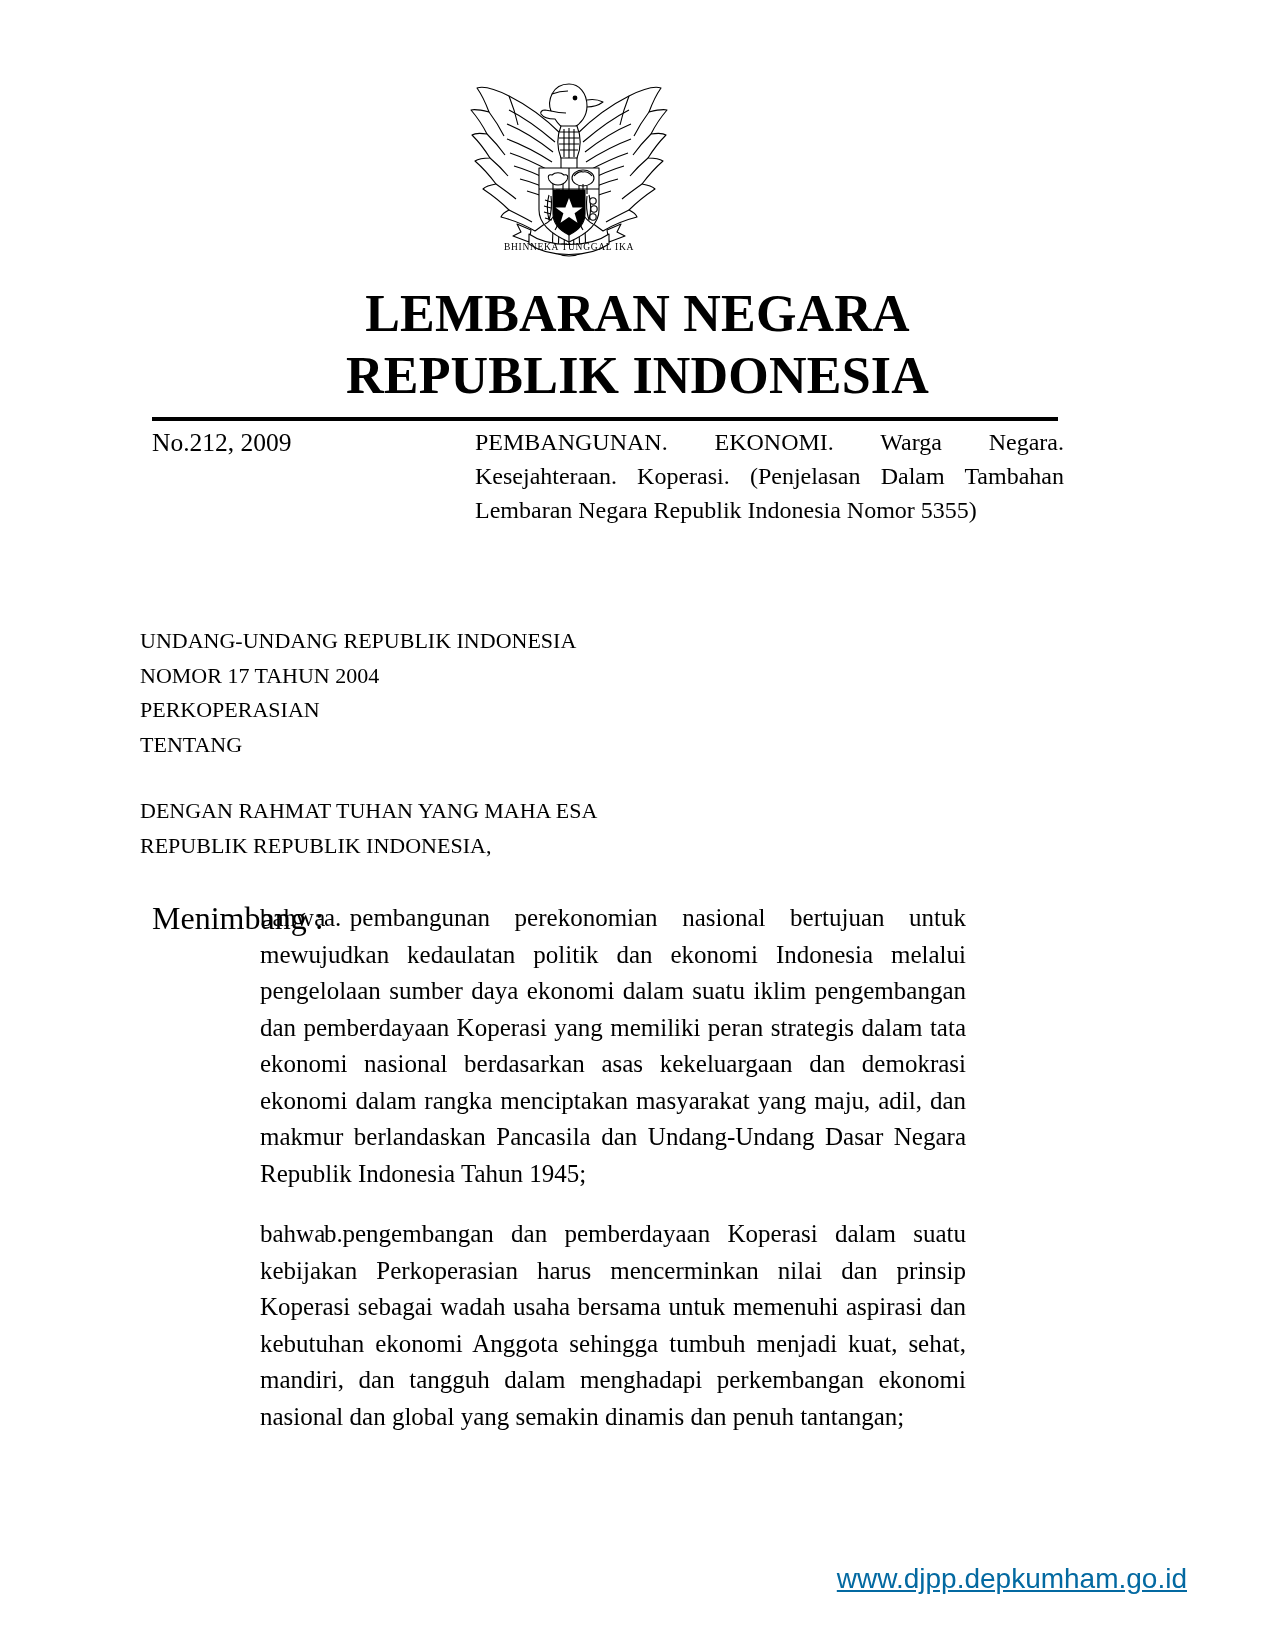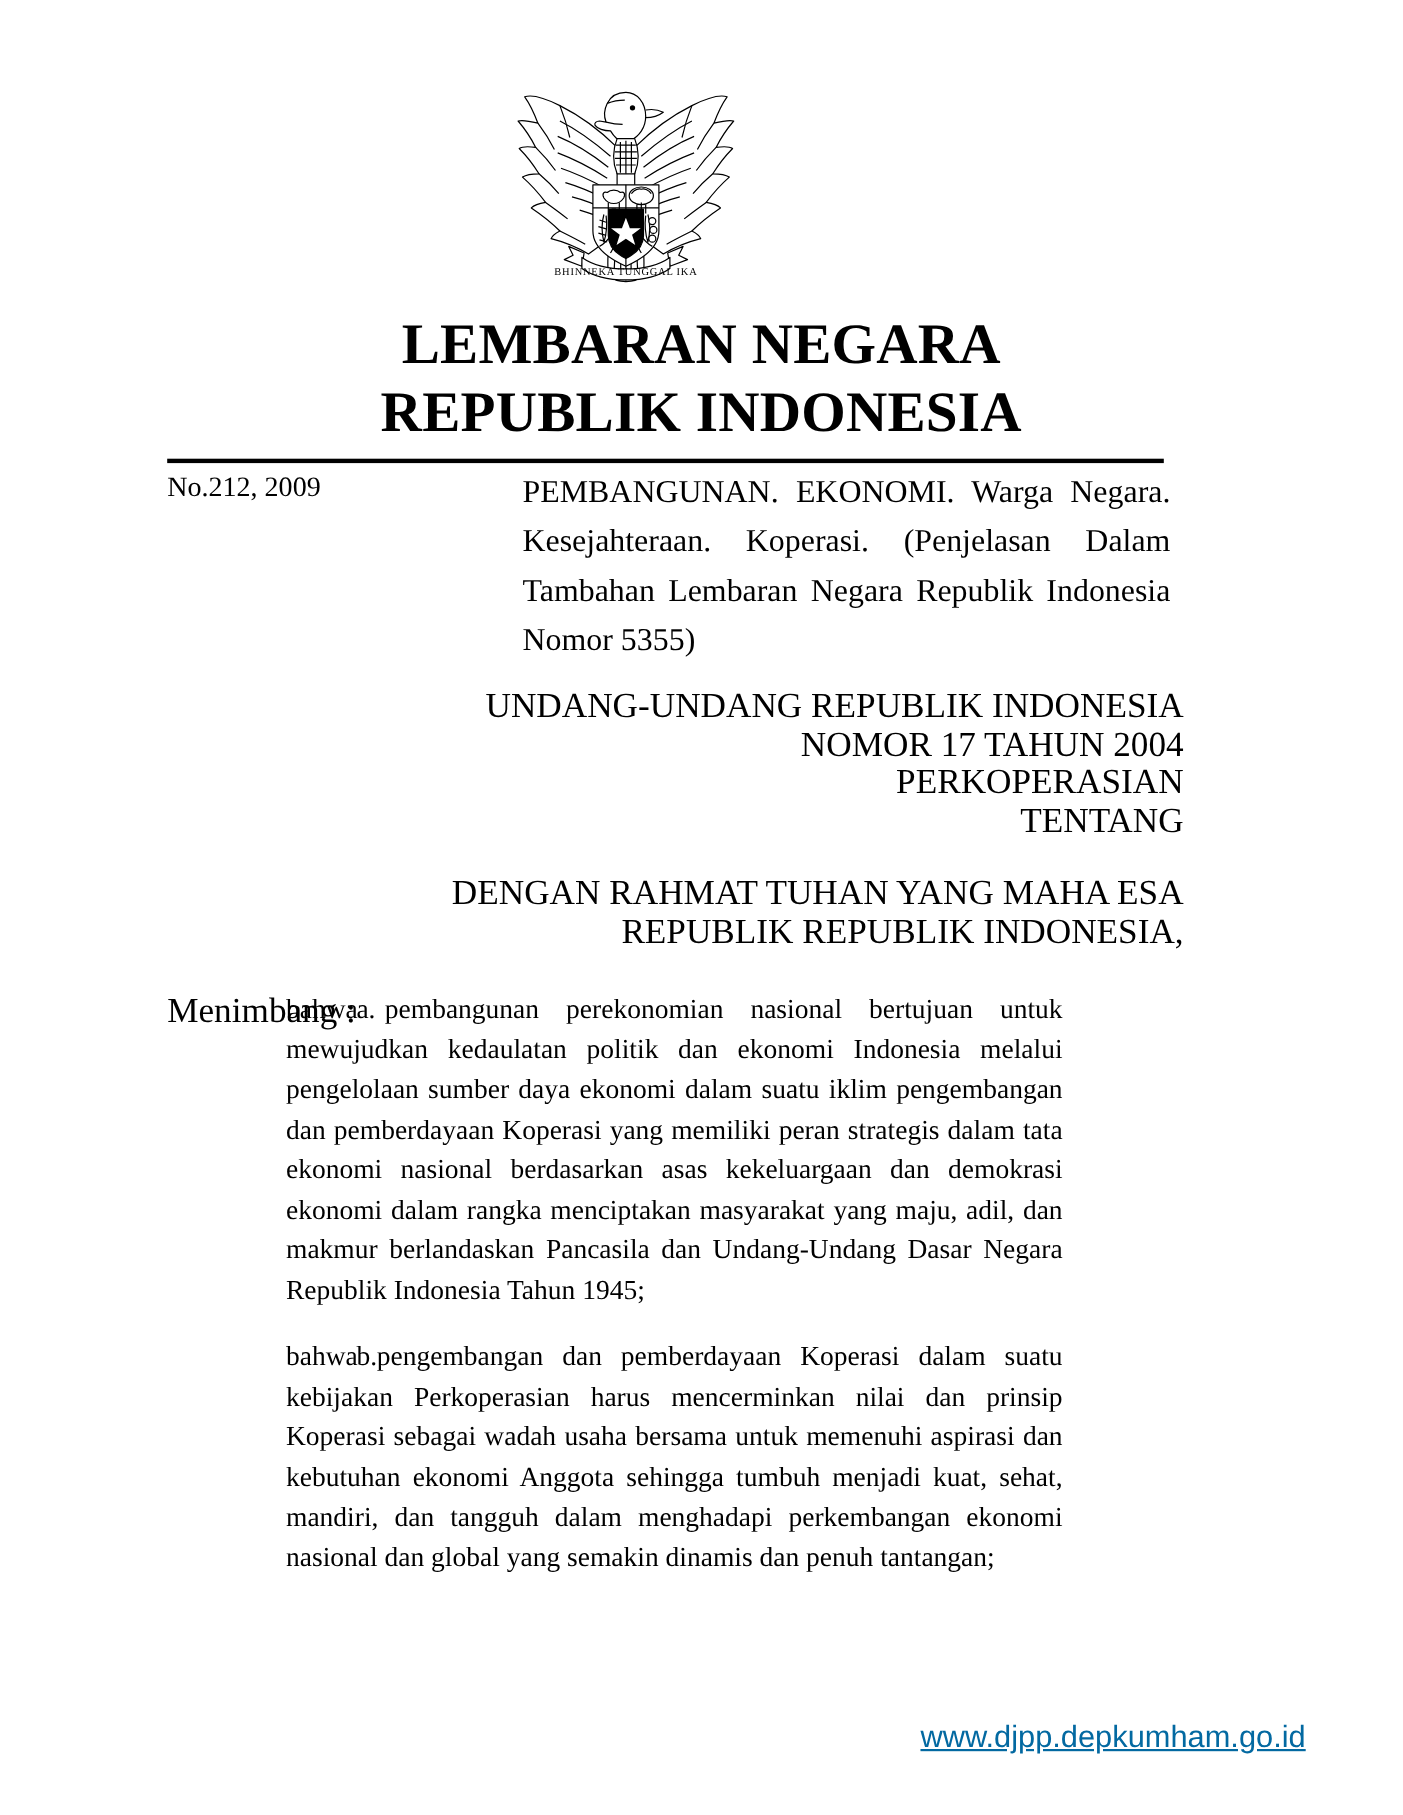--- a/index.html
+++ b/index.html
@@ -73,35 +73,35 @@
     top: 0;
     font-size: 25.5px;
     line-height: 36px;
     white-space: nowrap;
   }
   .meta-subject {
     position: absolute;
     left: 323px;
     top: 0;
     width: 589px;
-    font-size: 29px;
-    line-height: 45px;
+    font-size: 24px;
+    line-height: 34px;
     text-align: justify;
     text-align-last: left;
     hyphens: none;
   }
 
   
   .title-block {
     position: absolute;
-    left: 164px;
+    left: 140px;
     top: 624px;
     width: 912px;
-    text-align: right;
-    font-size: 32px;
+    text-align: left;
+    font-size: 22px;
     line-height: 34.5px;
   }
   .title-block .tline { display: block; white-space: nowrap; }
   .title-block .gap-before { margin-top: 32px; }
 
   
   .considering {
     position: absolute;
     left: 152px;
     top: 900px;

